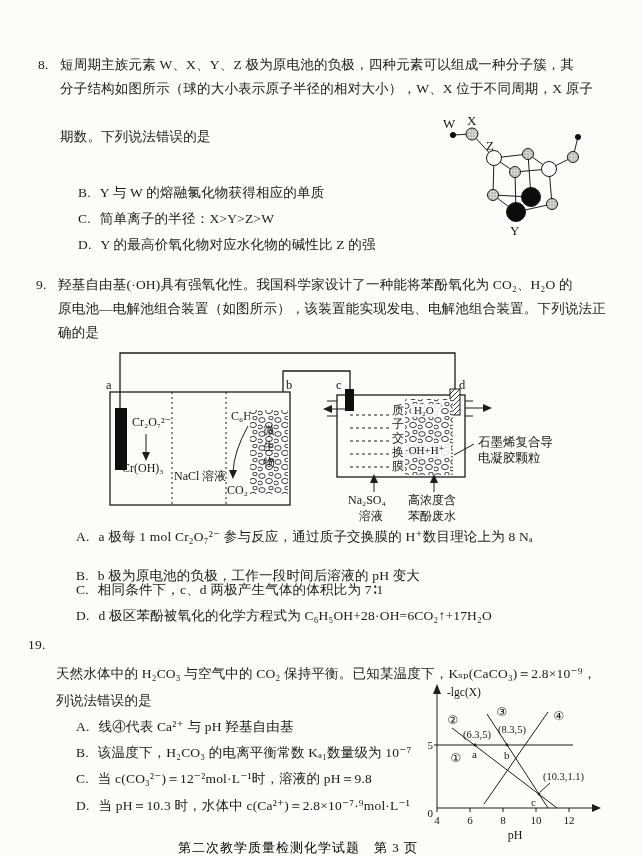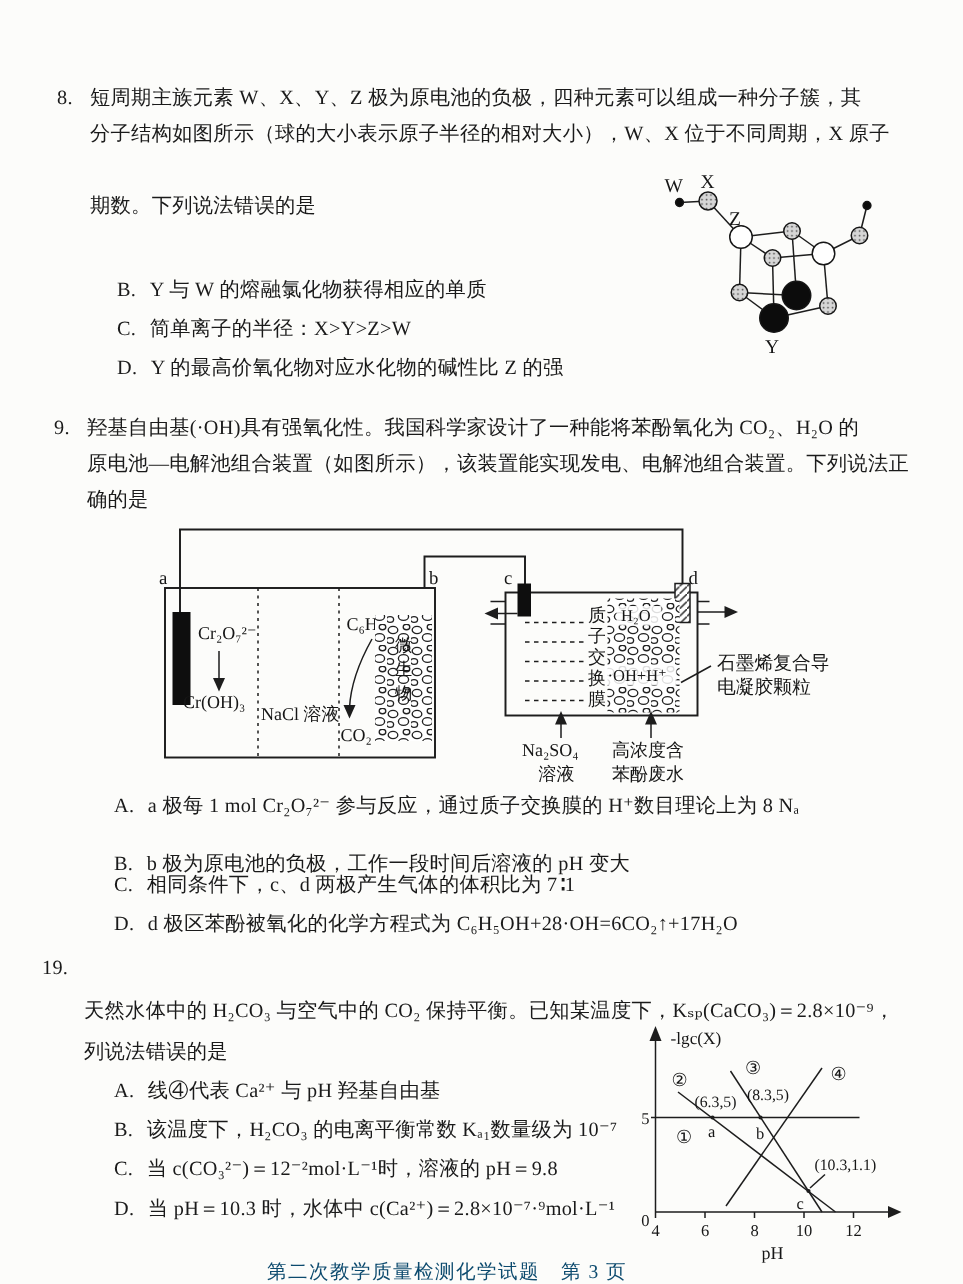--- a/index.html
+++ b/index.html
@@ -3,21 +3,21 @@
 <meta charset="utf-8">
 <style>
   * { margin:0; padding:0; box-sizing:border-box; }
   body { margin:0; background:#9a9a9a; }
   .page {
     position:relative; width:642px; height:856px; background:#fcfcfa;
     font-family:"Liberation Serif","DejaVu Serif",serif; color:#1a1a1a; overflow:hidden;
   }
   .line { position:absolute; white-space:nowrap; font-size:13.5px; line-height:1.25; letter-spacing:.2px; }
   .opt .lab { margin-right:9px; }
-  .footer { position:absolute; font-size:13px; color:#0c4a6e; letter-spacing:1px; }
+  .footer { position:absolute; font-size:13px; color:#000000; letter-spacing:1px; }
   svg { position:absolute; overflow:visible; }
   svg text { font-family:"Liberation Serif","DejaVu Serif",serif; fill:#161616; }
   .dlines { stroke:#1d1d1d; stroke-width:1.3; fill:none; }
   .thin  { stroke:#1d1d1d; stroke-width:1; fill:none; }
 </style>
 </head>
 <body>
 
 <div class="page">
 

